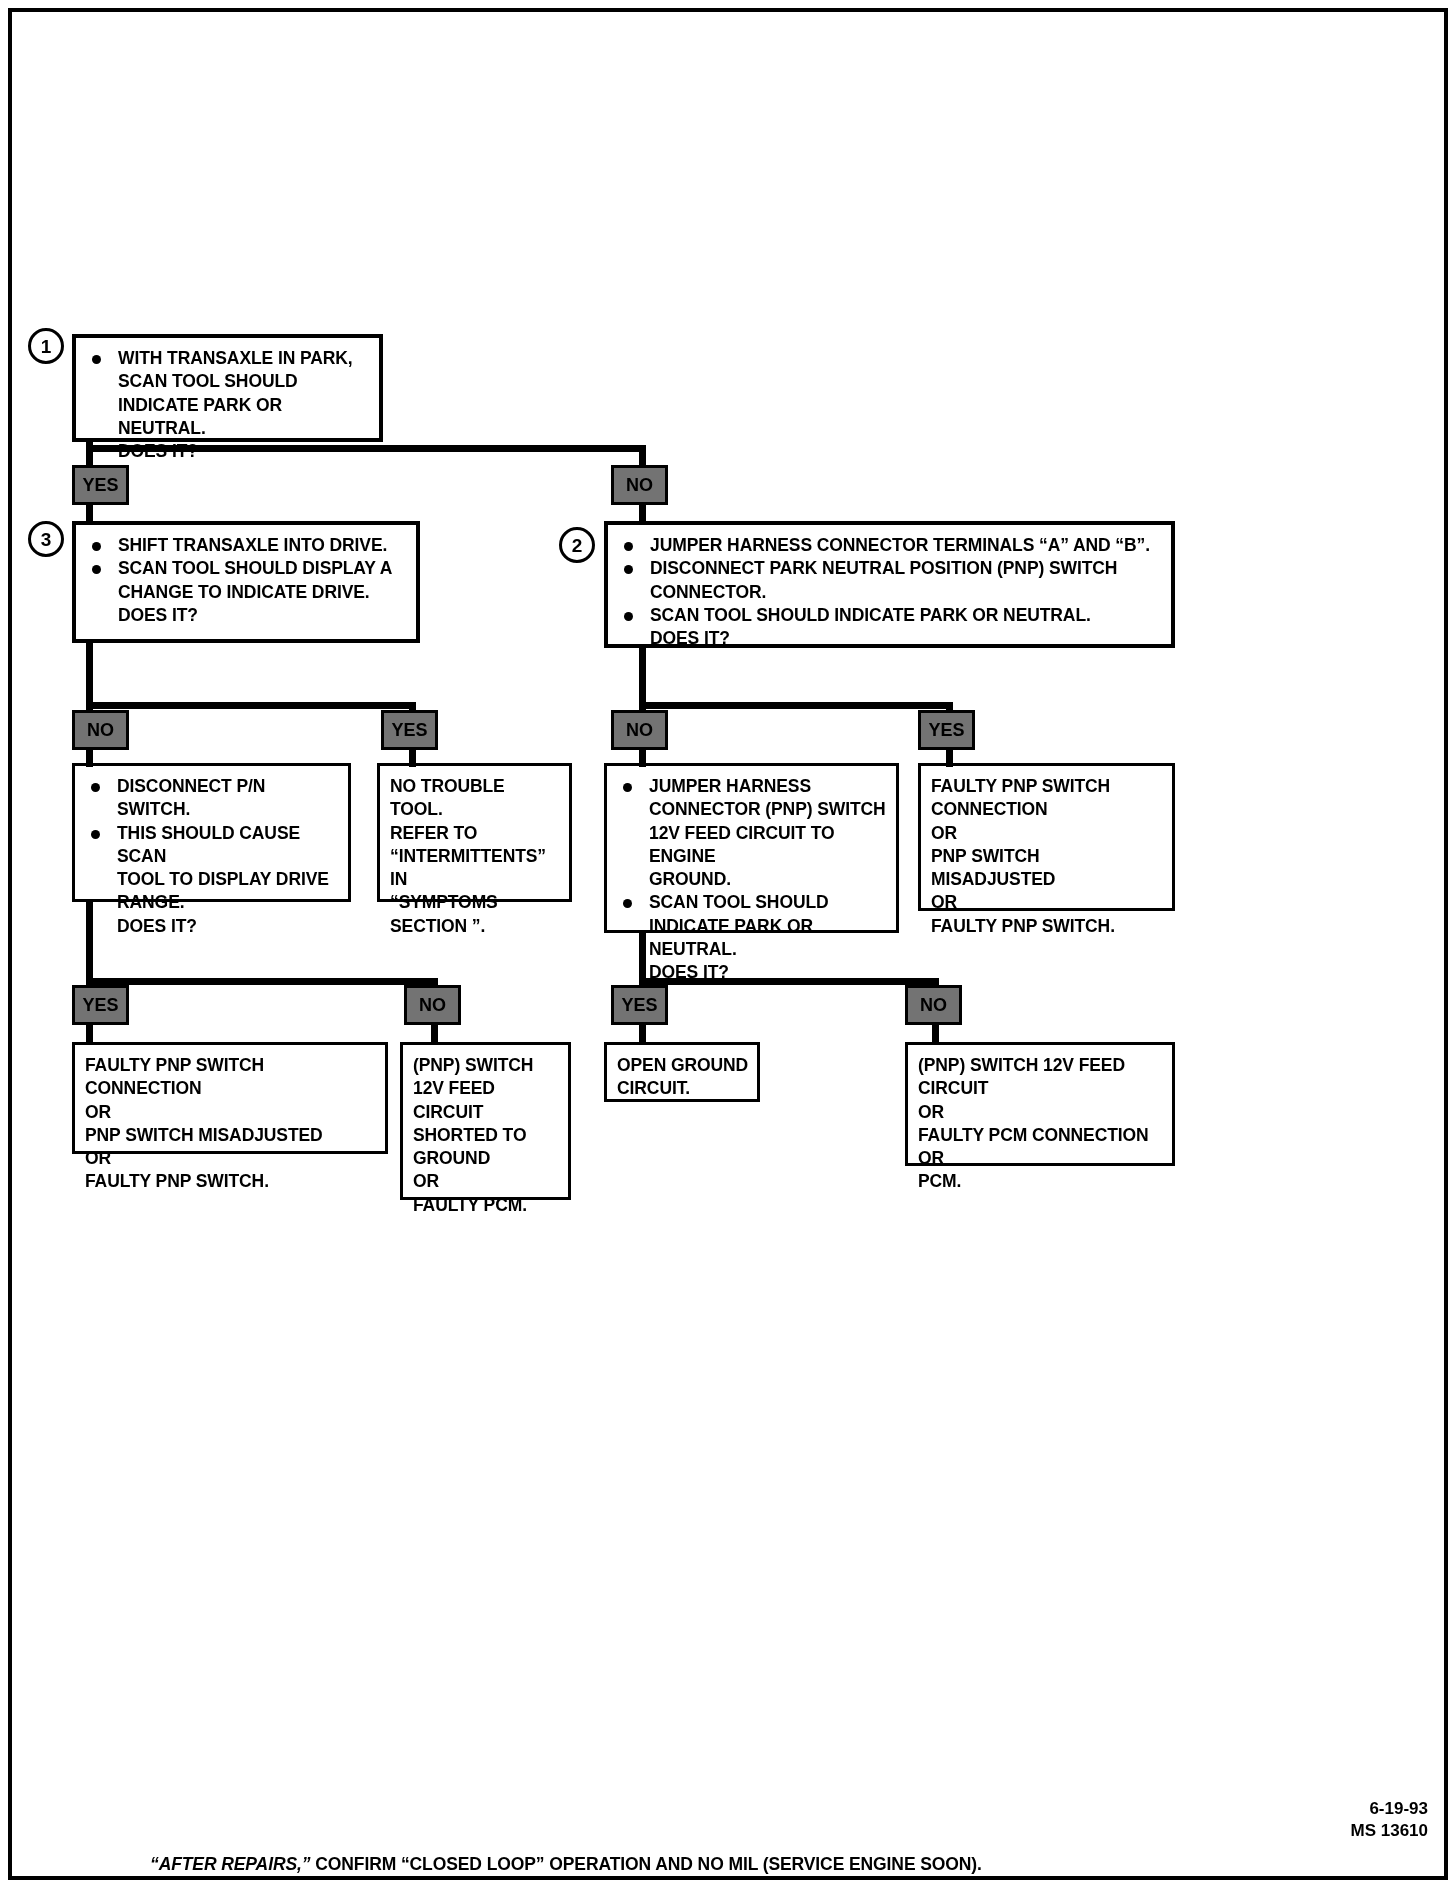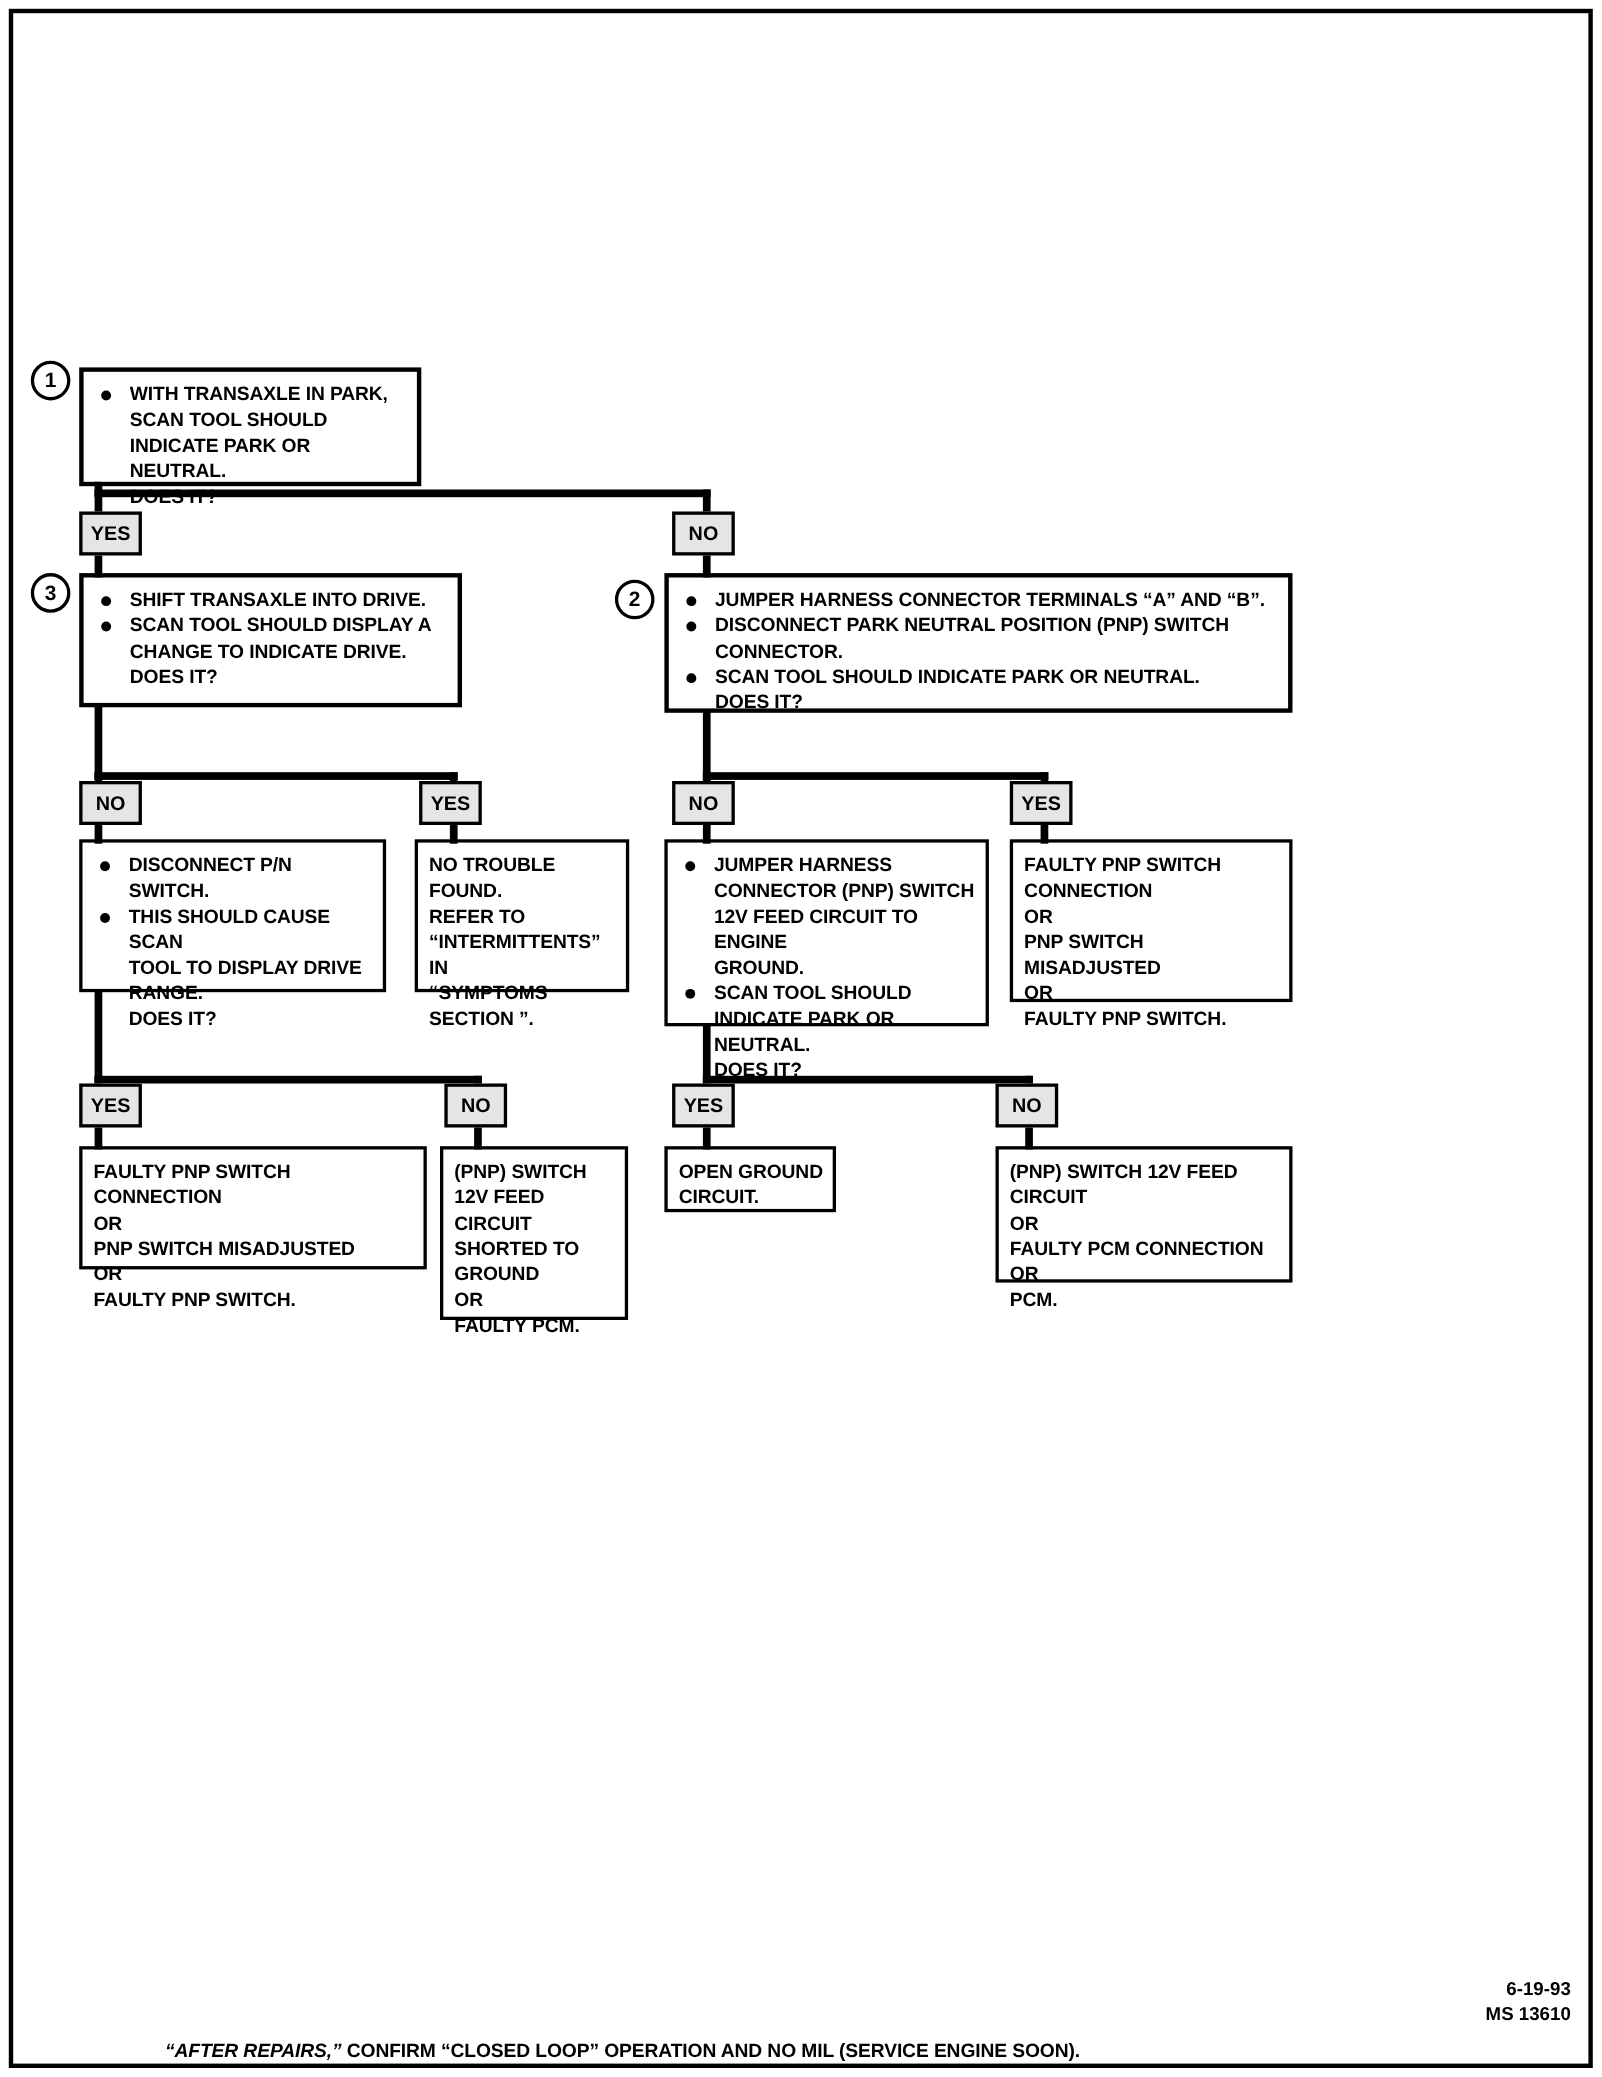--- a/index.html
+++ b/index.html
@@ -108,21 +108,21 @@
     line-height: 31px;
     color: #000;
     z-index: 5;
   }
 
   
   .yn {
     position: absolute;
     width: 57px; height: 40px;
     border: 3px solid #000;
-    background: #e5e5e5;
+    background: #737373;
     font-size: 18px;
     font-weight: bold;
     line-height: 34px;
     text-align: center;
     color: #000;
     z-index: 6;
   }
 
   
   .ln { position: absolute; background: #000; z-index: 2; }
@@ -239,21 +239,21 @@
       <li>DISCONNECT P/N SWITCH.</li>
       <li>THIS SHOULD CAUSE SCAN
 TOOL TO DISPLAY DRIVE
 RANGE.
 DOES IT?</li>
     </ul>
   </div>
 
   <div class="box" style="left:377px; top:763px; width:195px; height:139px;">
     <div class="lines">
-      <div>NO TROUBLE FOUND.</div>
+      <div>NO TROUBLE TOOL.</div>
       <div>REFER TO</div>
       <div>“INTERMITTENTS” IN</div>
       <div>“SYMPTOMS</div>
       <div>SECTION ”.</div>
     </div>
   </div>
 
   <div class="box" style="left:604px; top:763px; width:295px; height:170px;">
     <ul class="bullets">
       <li>JUMPER HARNESS

